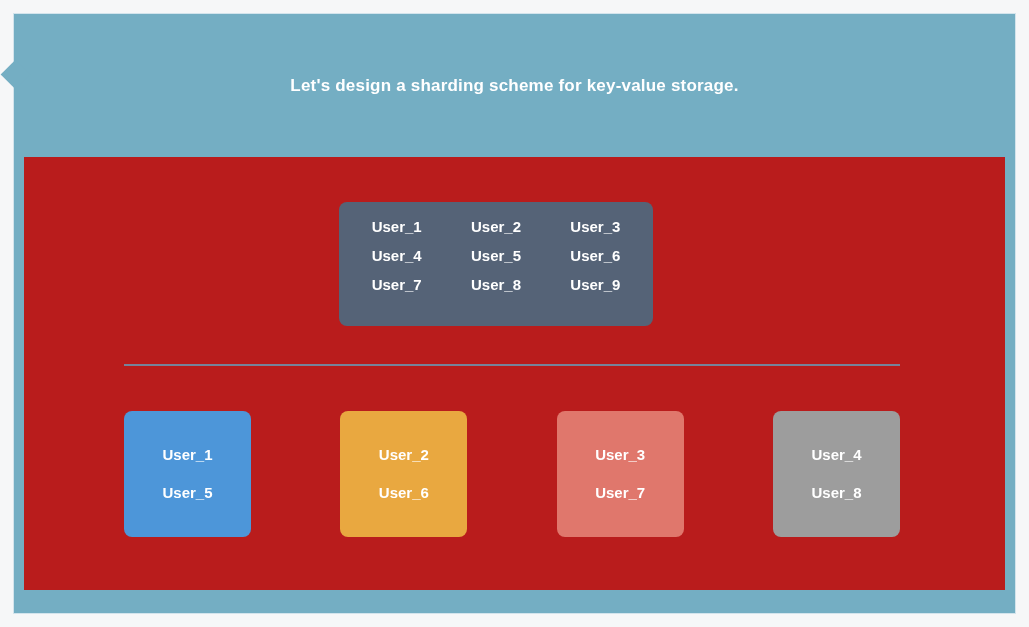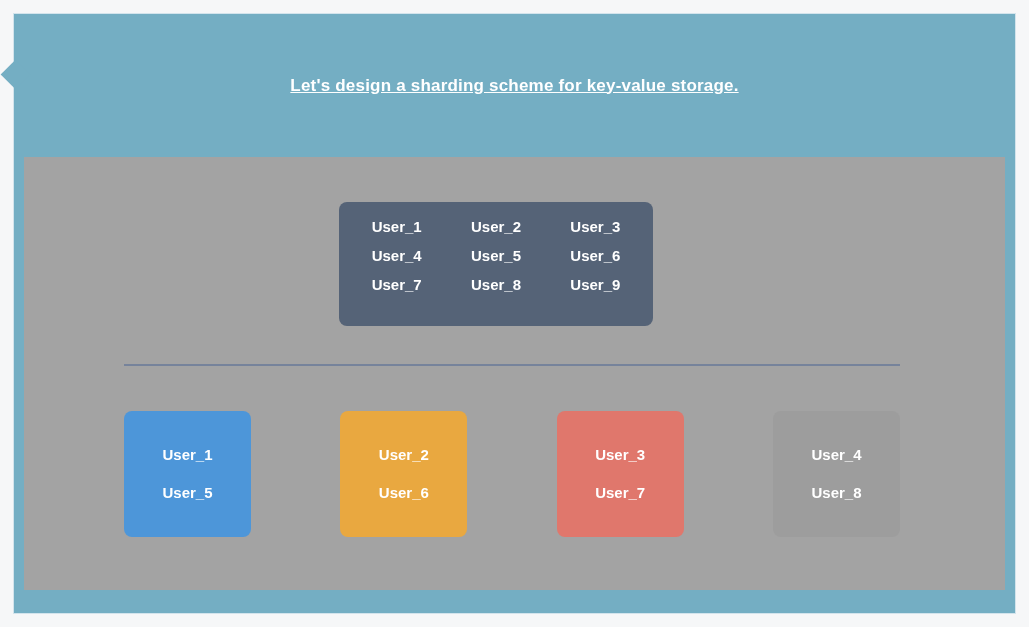--- a/index.html
+++ b/index.html
@@ -36,29 +36,28 @@
     top: 0;
     width: 100%;
     height: 143px;
     display: flex;
     align-items: center;
     justify-content: center;
     color: #ffffff;
     font-size: 17px;
     font-weight: 600;
     letter-spacing: 0.2px;
-    text-decoration: underline;
   }
   .canvas {
     position: absolute;
     left: 10px;
     right: 10px;
     top: 143px;
     bottom: 23px;
-    background: #a3a3a3;
+    background: #b91c1c;
   }
   .pool {
     position: absolute;
     left: 315px;
     top: 45px;
     width: 314px;
     height: 124px;
     border-radius: 8px;
     box-sizing: border-box;
     padding: 0 8px 16px 8px;

